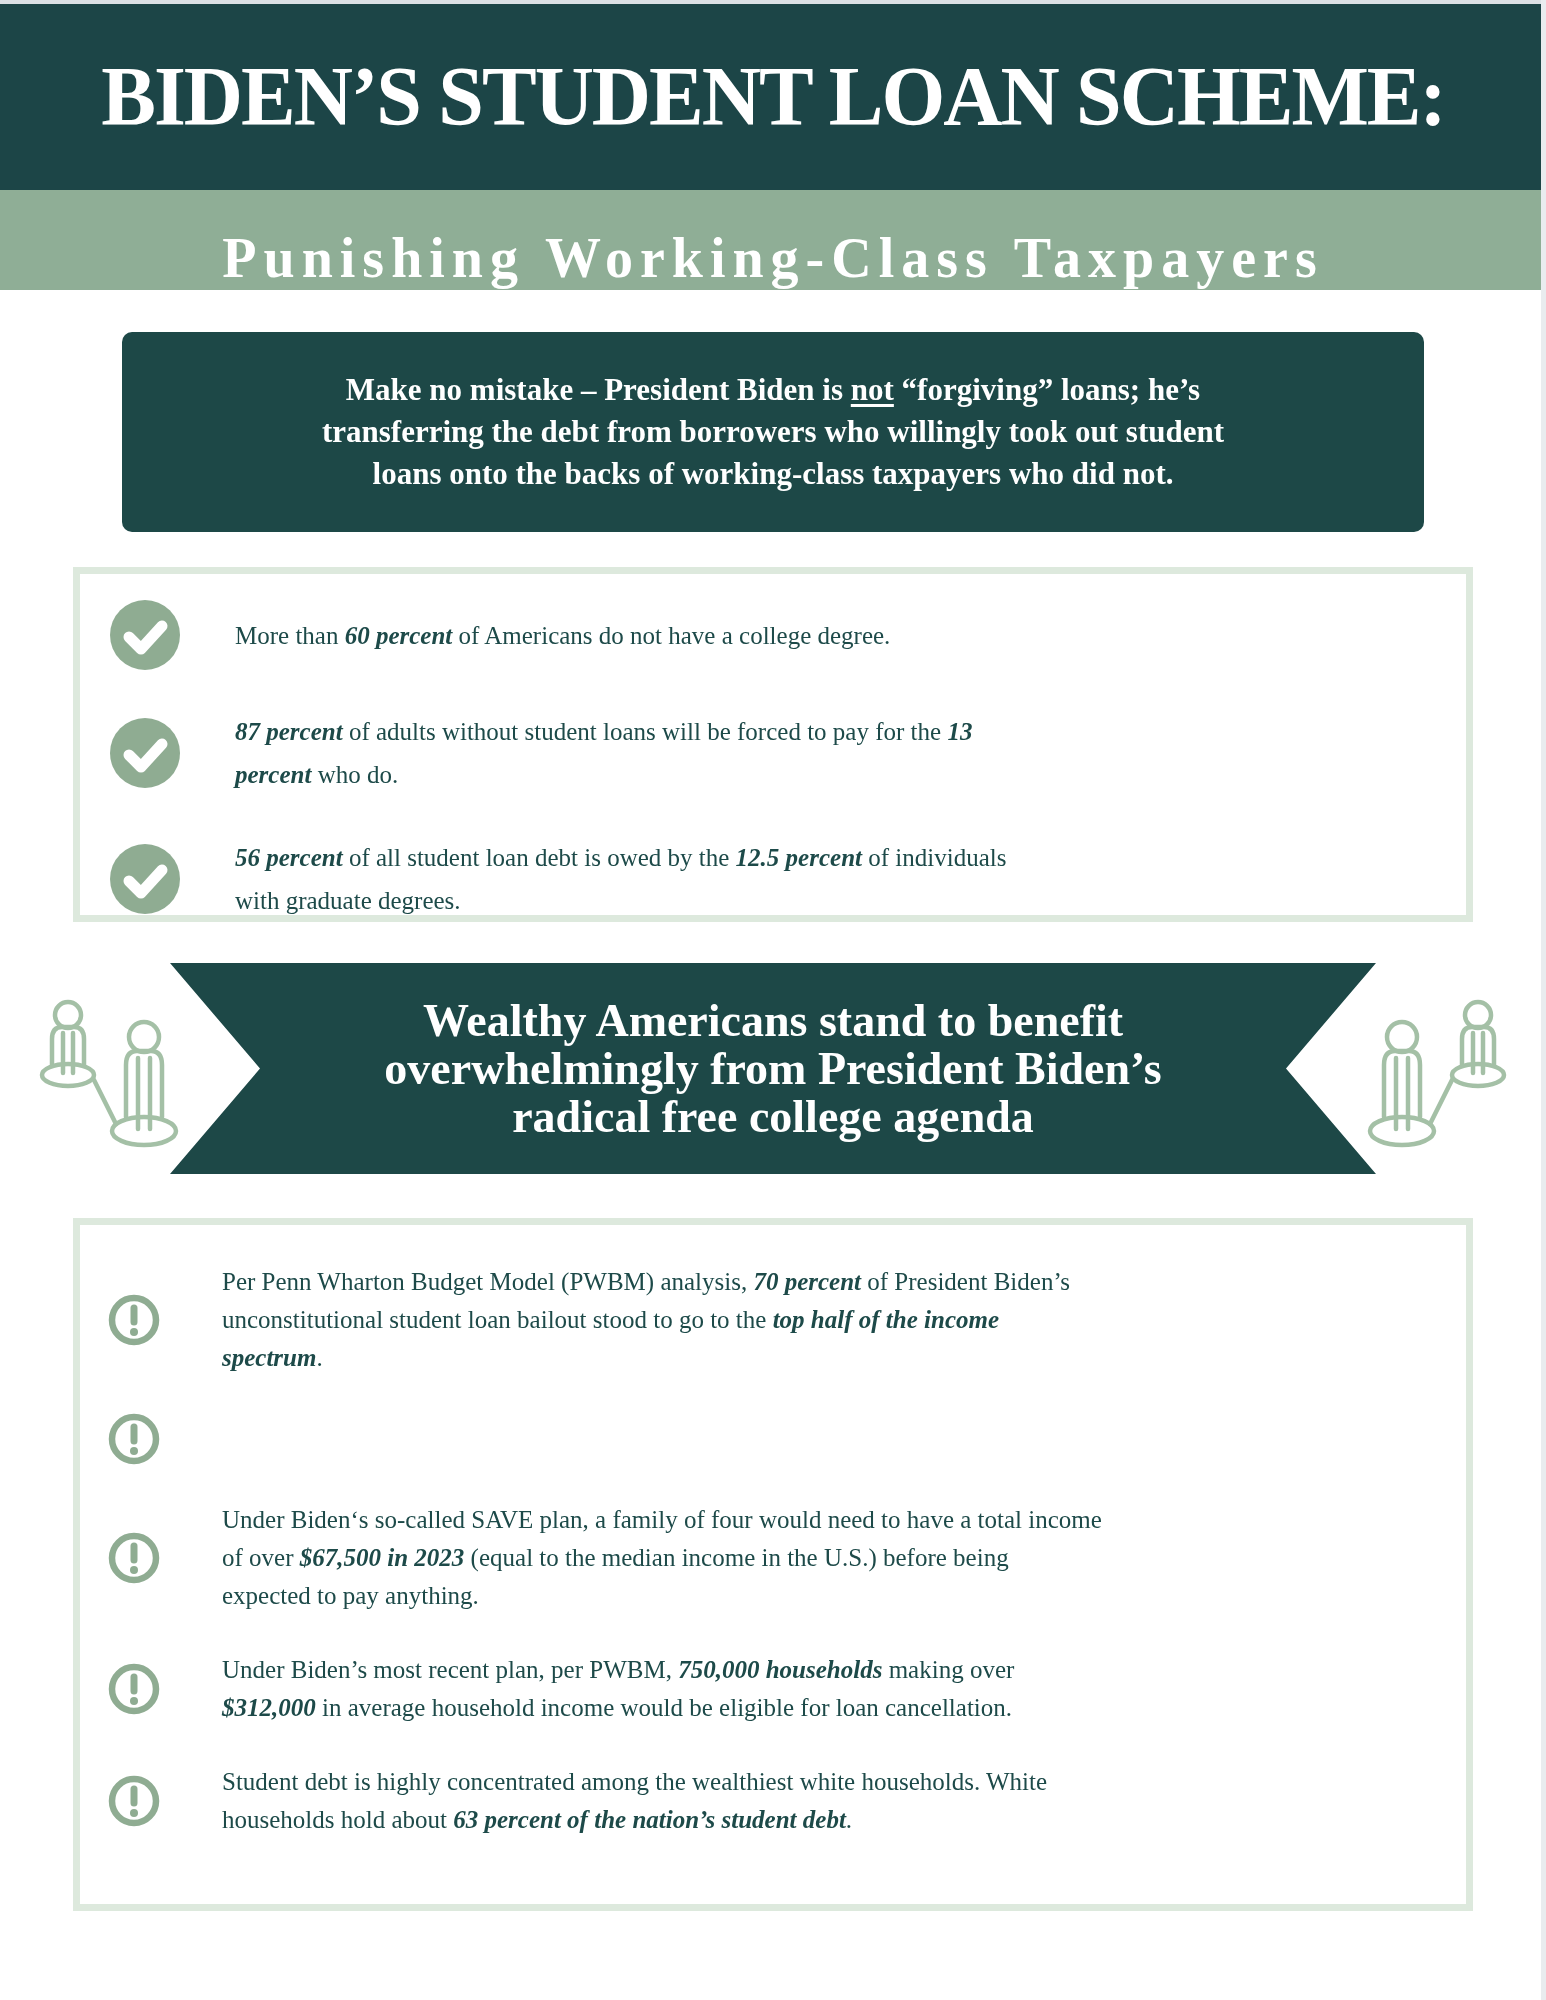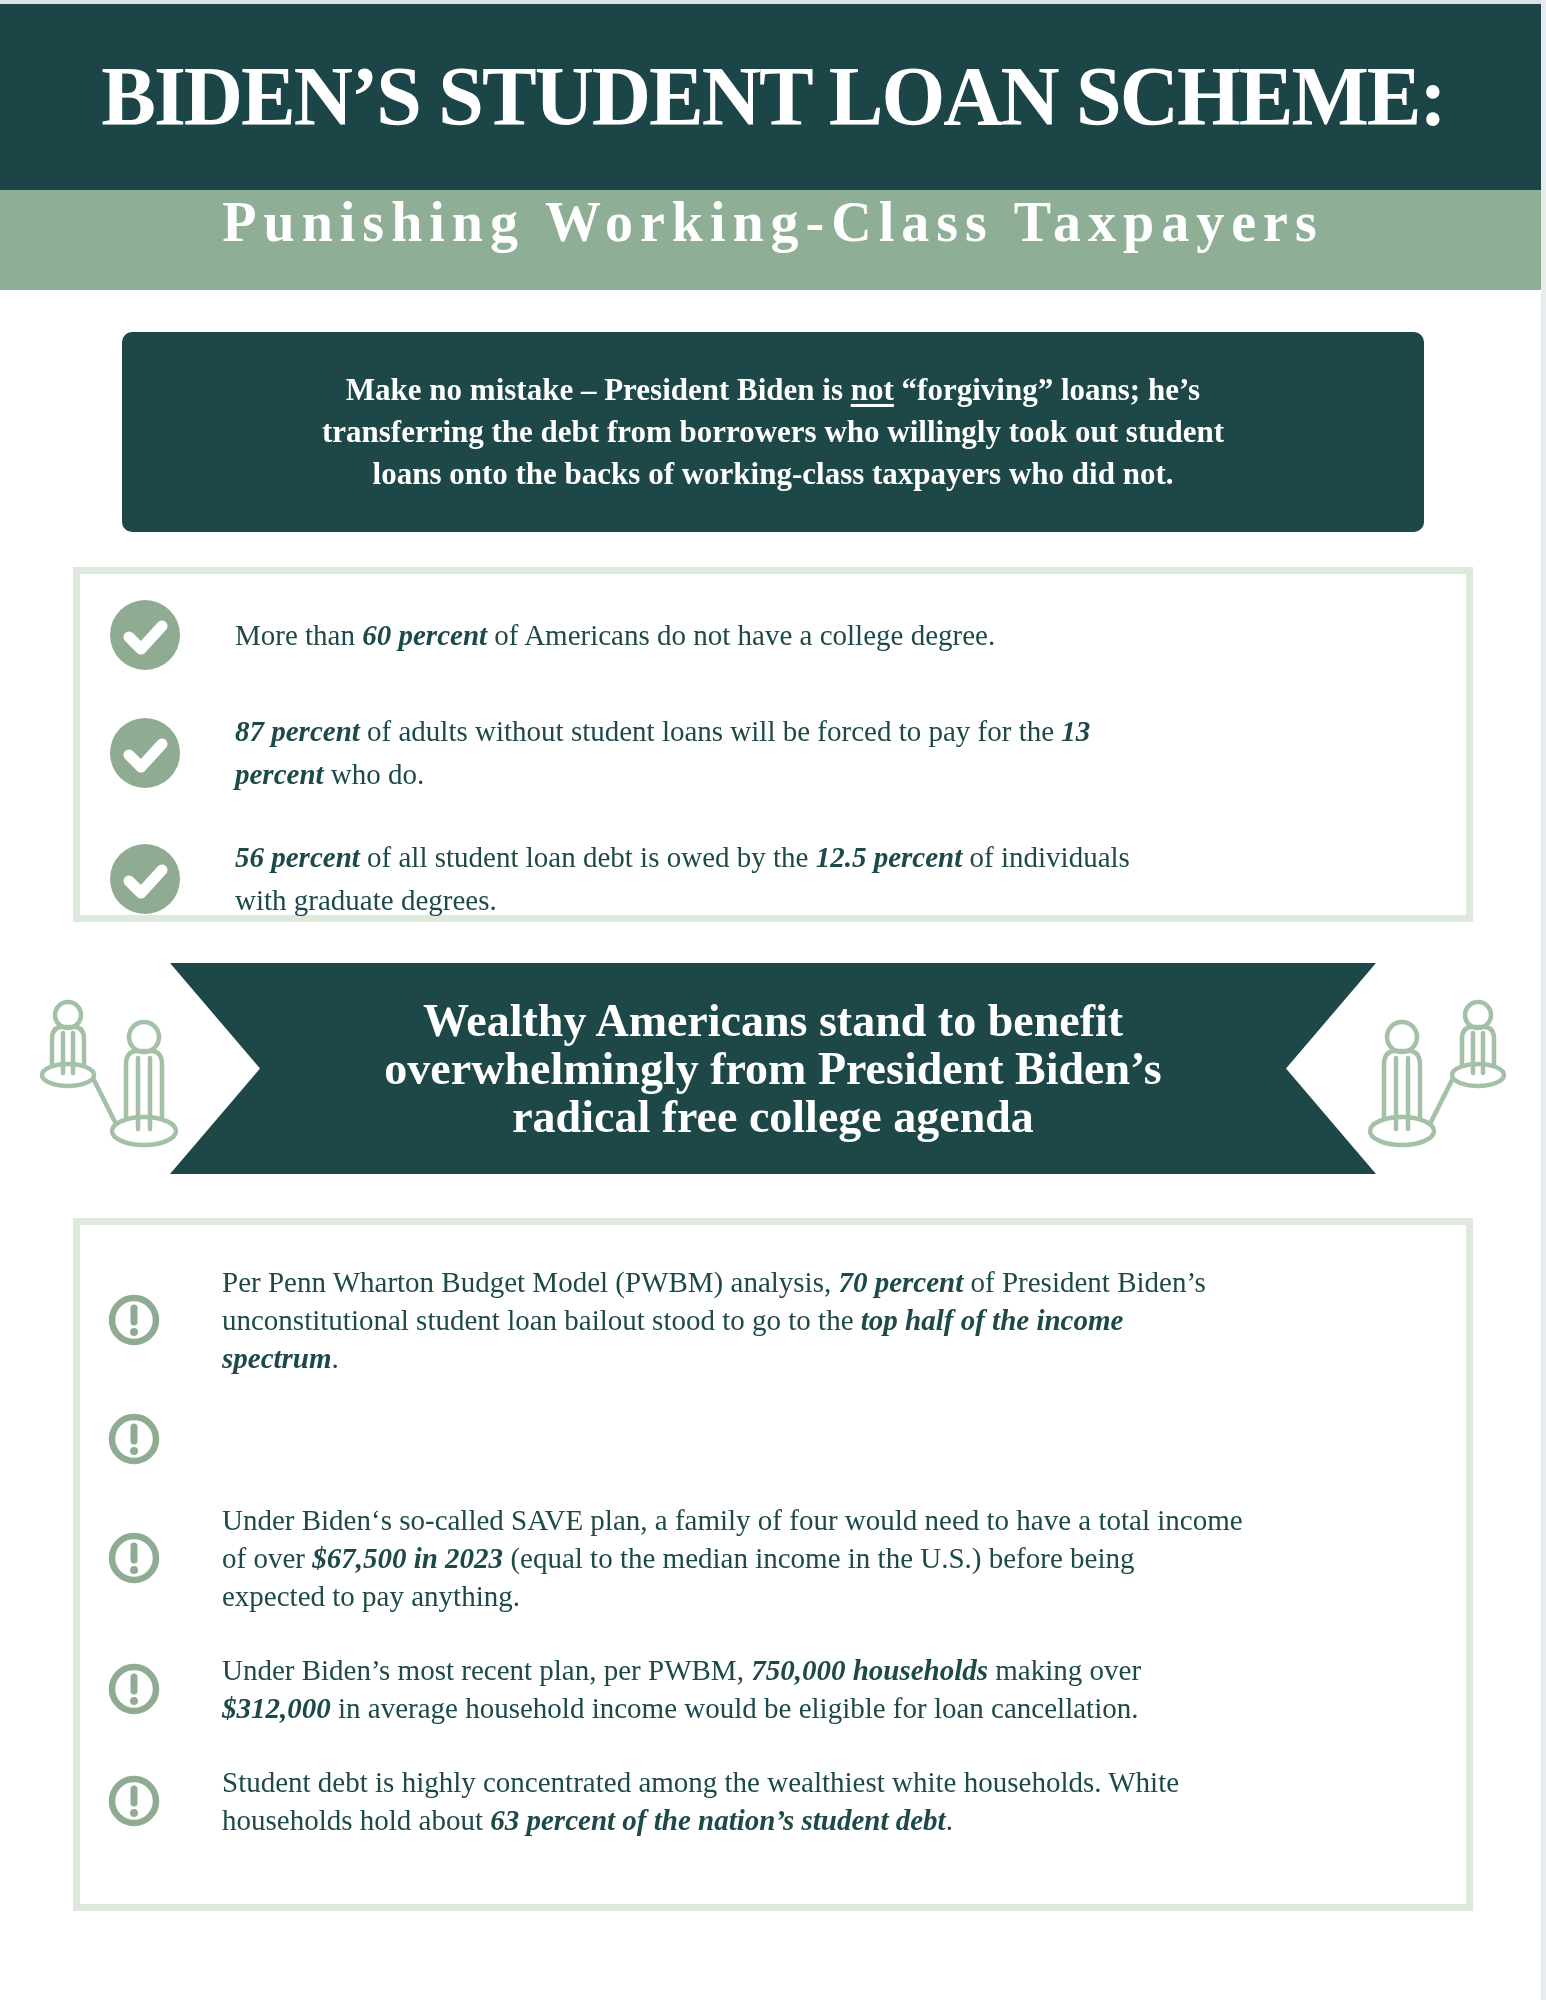--- a/index.html
+++ b/index.html
@@ -14,41 +14,41 @@
   .band-dark{
     position:absolute;left:0;top:4px;width:100%;height:186px;background:#1c4547;
     display:flex;align-items:center;justify-content:center;
   }
   .title{
     color:#ffffff;font-weight:700;font-size:82px;letter-spacing:-2px;white-space:nowrap;
     transform:scaleY(1.04);
   }
   .band-sage{
     position:absolute;left:0;top:190px;width:100%;height:100px;background:#8fae96;
-    display:flex;align-items:flex-start;justify-content:center;
+    display:flex;align-items:flex-end;justify-content:center;
   }
   .subtitle{color:#ffffff;font-weight:700;font-size:56px;letter-spacing:7px;white-space:nowrap;}
 
   
   .callout{
     position:absolute;left:122px;top:332px;width:1302px;height:200px;background:#1d4847;
     border-radius:10px;display:flex;flex-direction:column;align-items:center;justify-content:center;
     color:#ffffff;font-weight:700;font-size:31px;line-height:42px;text-align:center;
   }
   .callout .ul{text-decoration:underline;text-decoration-thickness:3px;text-underline-offset:4px;}
 
   
   .fact-box{
     position:absolute;left:73px;width:1400px;background:#ffffff;border:7px solid #dde9dd;
     box-sizing:border-box;display:flex;flex-direction:column;
   }
   .box-checks{top:567px;height:355px;padding:26px 40px 0 30px;gap:40px;}
   .box-warns{top:1218px;height:693px;padding:38px 44px 0 28px;gap:36px;}
   .fact-row{display:flex;align-items:center;}
-  .rich{white-space:pre-line;font-size:29px;color:#1d4a49;}
+  .rich{white-space:pre-line;font-size:25px;color:#1d4a49;}
   .box-checks .rich{line-height:43px;margin-left:55px;max-width:1210px;}
   .box-warns .rich{line-height:38px;margin-left:62px;max-width:1255px;}
   .em,.rich .em{font-weight:700;font-style:italic;}
   .check-badge{flex:0 0 70px;height:70px;}
   .alert-badge{flex:0 0 52px;height:52px;}
 
   
   .ribbon{
     position:absolute;left:170px;top:963px;width:1206px;height:211px;background:#1d4847;
     clip-path:polygon(0 0,100% 0,calc(100% - 90px) 50%,100% 100%,0 100%,90px 50%);

